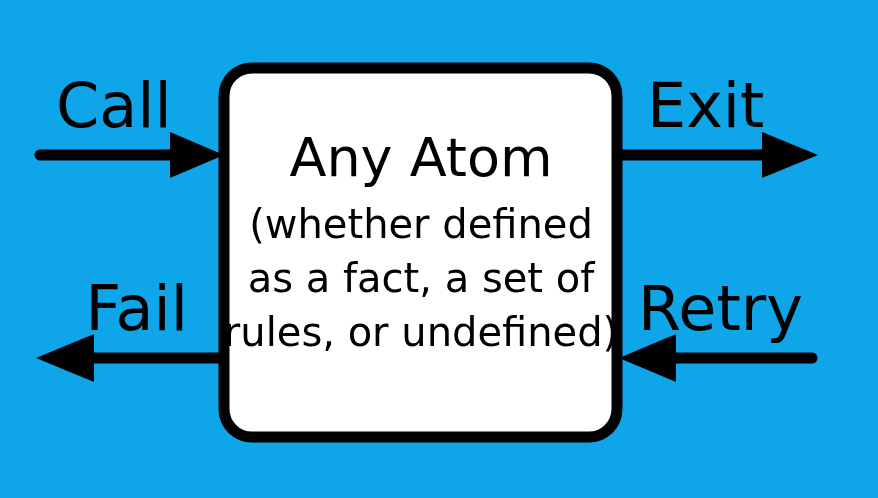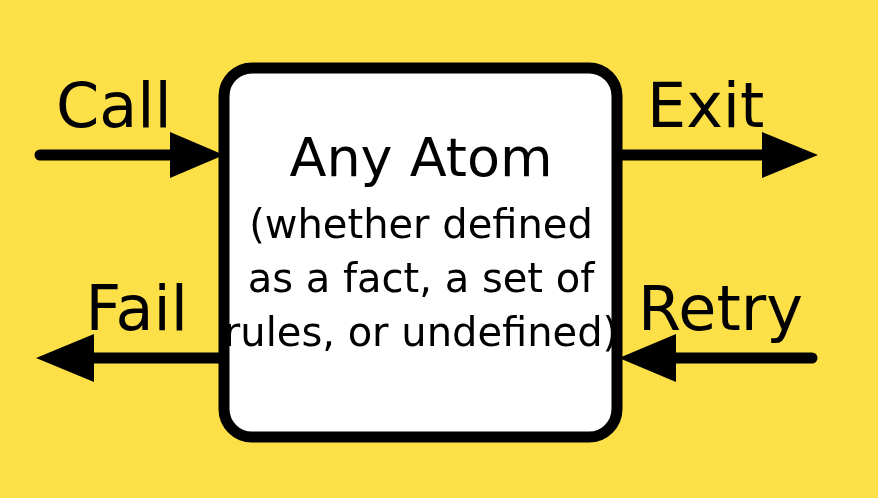--- a/index.html
+++ b/index.html
@@ -10,21 +10,21 @@
   body {
     width: 878px;
     height: 498px;
     font-family: "DejaVu Sans", sans-serif;
     overflow: hidden;
   }
   #diagram-root {
     position: relative;
     width: 878px;
     height: 498px;
-    background: #fde047;
+    background: #0ea5e9;
     text-align: center;
   }
   svg.diagram-canvas {
     position: absolute;
     top: 0;
     left: 0;
     width: 878px;
     height: 498px;
     display: block;
   }

